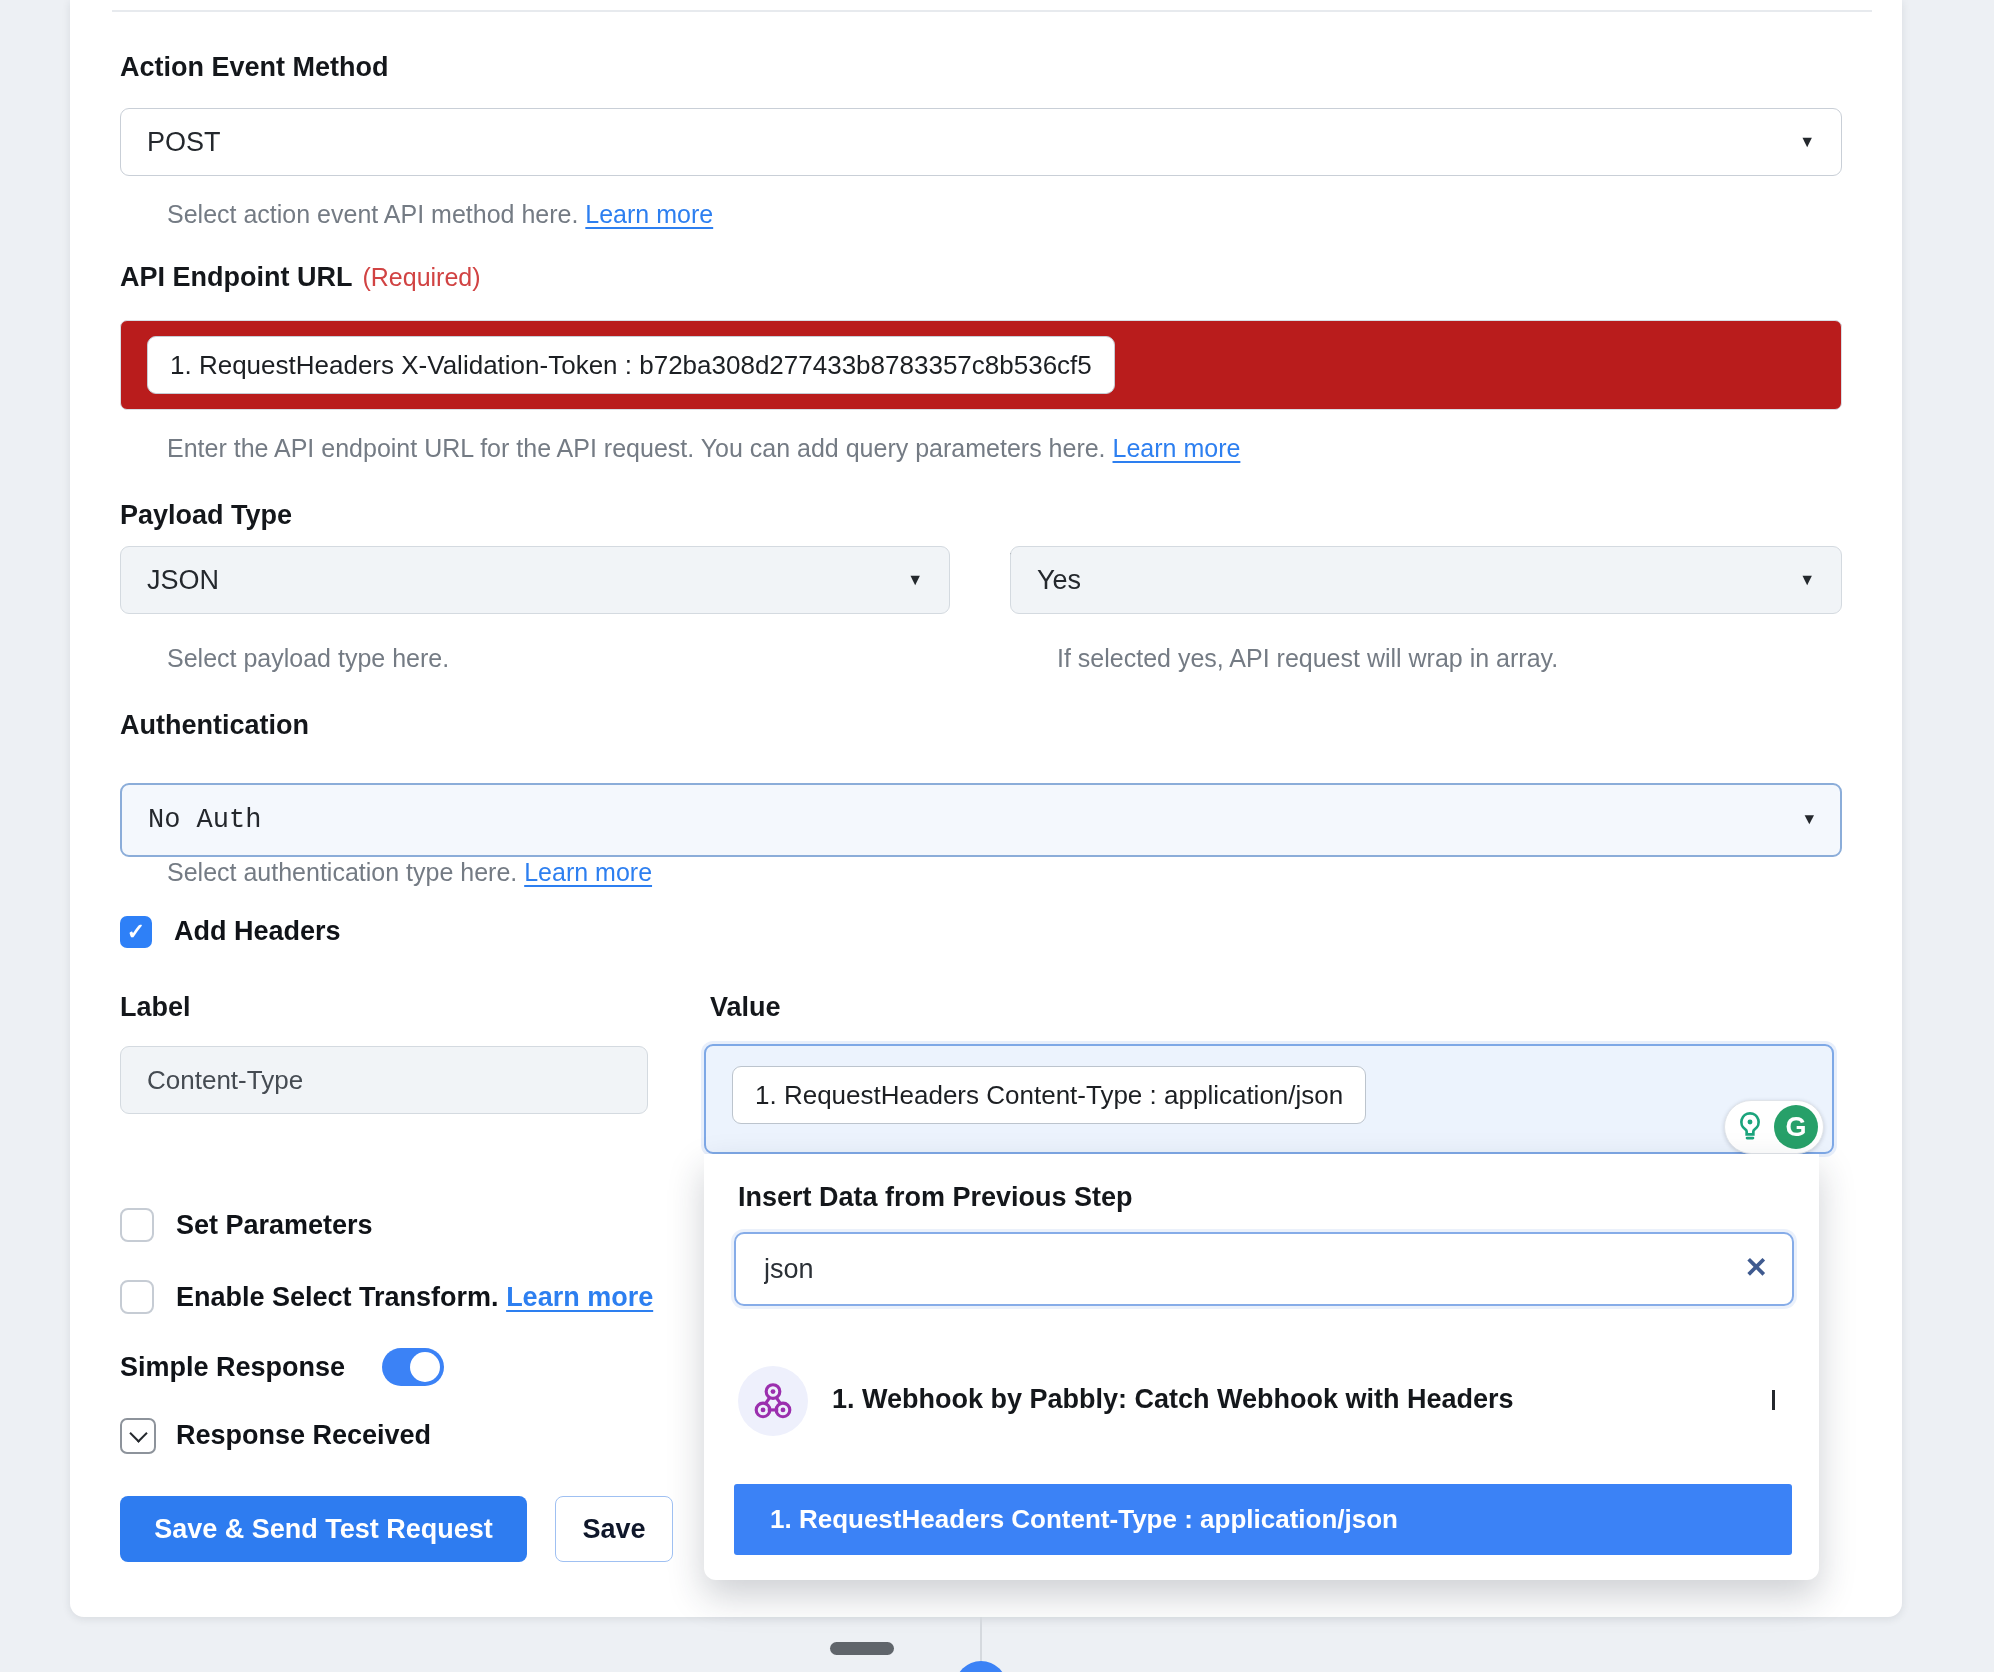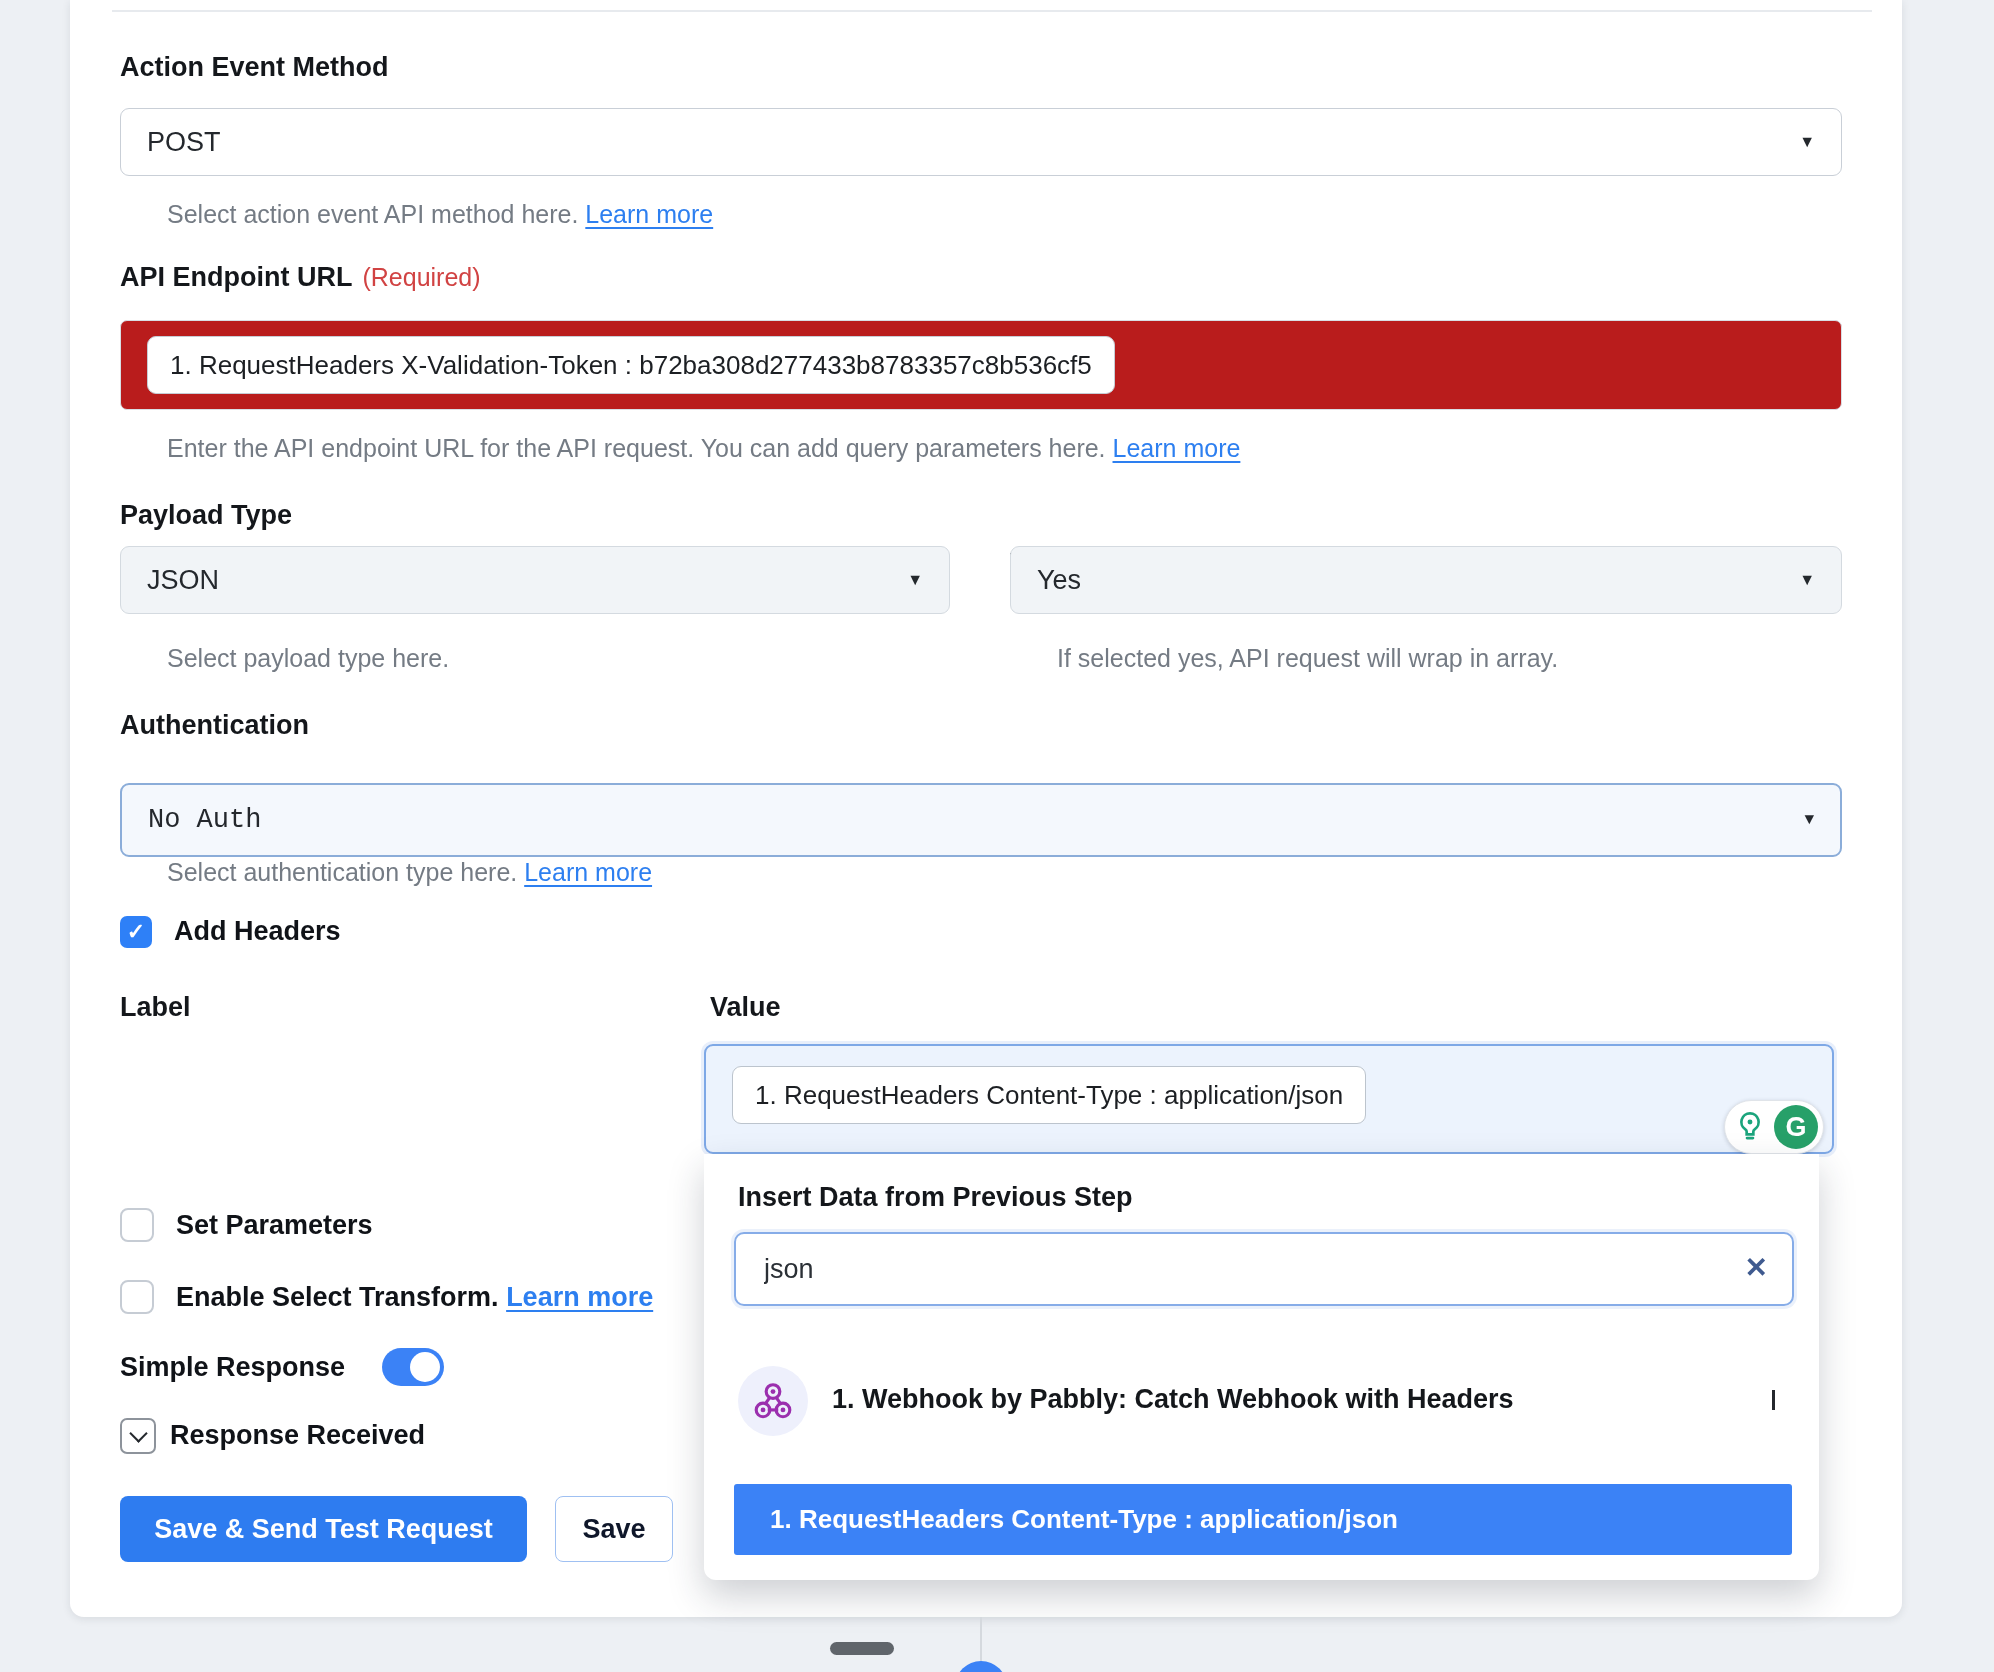--- a/index.html
+++ b/index.html
@@ -125,20 +125,21 @@
     </div>
 
     <div class="cb-checked" style="left:50px;top:916px;">
       <span>✓</span>
     </div>
     <div class="cb-label" style="left:104px;top:914px;">Add Headers</div>
 
     <div class="flabel" style="left:50px;top:990px;">Label</div>
     <div class="flabel" style="left:640px;top:990px;">Value</div>
 
+    <div class="ct-input">Content-Type</div>
 
     <div class="value-box">
       <span class="value-pill">1. RequestHeaders Content-Type : application/json</span>
       <div class="gram-capsule">
         <span class="gram-bulb">
           <svg viewBox="0 0 24 26" width="30" height="32">
             <path d="M12 2a7 7 0 0 0-3.8 12.9c.7.45 1.1 1.2 1.1 2V19h5.4v-2.1c0-.8.4-1.55 1.1-2A7 7 0 0 0 12 2z" fill="none" stroke="#1ba47c" stroke-width="2.2"></path>
             <line x1="9.6" y1="22" x2="14.4" y2="22" stroke="#1ba47c" stroke-width="2.2" stroke-linecap="round"></line>
             <circle cx="12" cy="9" r="2" fill="#1ba47c"></circle>
           </svg>
@@ -188,21 +189,21 @@
     </div>
 
     <div class="cb-label" style="left:50px;top:1350px;">Simple Response</div>
     <div class="toggle">
       <div class="knob"></div>
     </div>
 
     <div class="rr-box">
       <span class="rr-chev"></span>
     </div>
-    <div class="cb-label" style="left:100px;top:1418px;">Response Received</div>
+    <div class="cb-label" style="left:106px;top:1418px;">Response Received</div>
 
     <div class="btn-primary">Save &amp; Send Test Request</div>
     <div class="btn-outline">Save</div>
   </div>
 
   <div class="vline"></div>
   <div class="handle"></div>
   <div class="bluedot"></div>
 </div>
 

